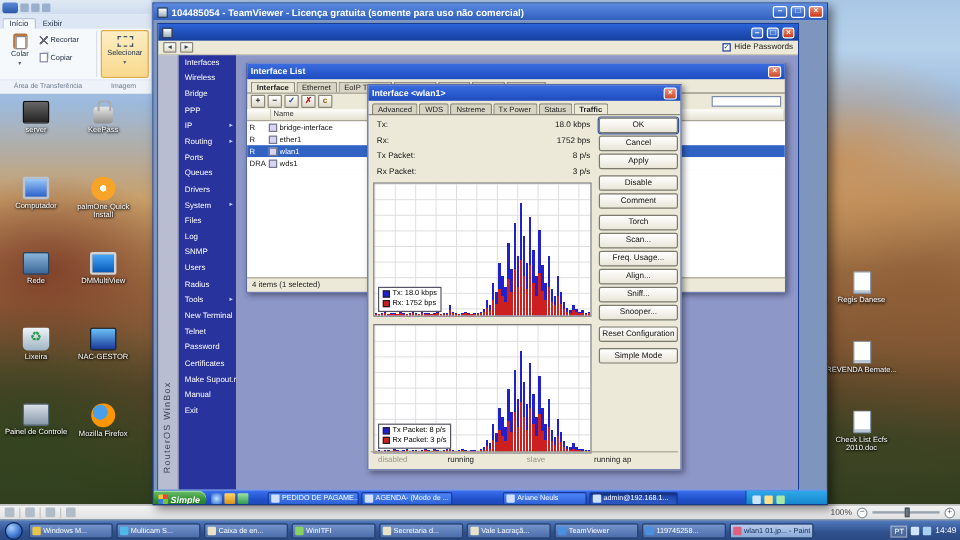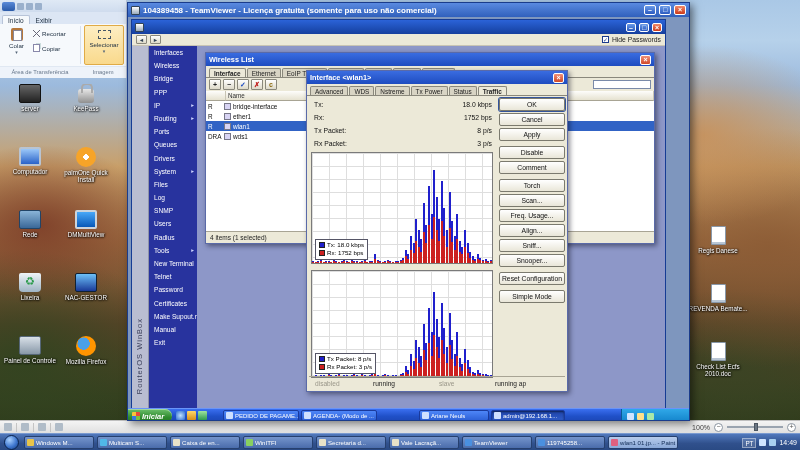--- a/index.html
+++ b/index.html
@@ -255,21 +255,21 @@
     </div>
     <div class="pgroups">
       <div class="pglabel" style="width:80px;">Área de Transferência</div>
       <div class="pglabel" style="width:46px;">Imagem</div>
     </div>
   </div>
 
   <div class="abs tv-window" style="left:127px;top:2px;width:563px;height:419px;z-index:4;">
     <div class="win-title tv-title">
       <div class="appico"></div>
-      <span>104389458 - TeamViewer - Licença gratuita (somente para uso não comercial)</span>
+      <span>104485054 - TeamViewer - Licença gratuita (somente para uso não comercial)</span>
       <div class="sp"></div>
       <div class="ctl">–</div>
       <div class="ctl">□</div>
       <div class="ctl close">×</div>
     </div>
     <div class="tv-content">
 
       <div class="abs wb-window" style="left:3px;top:2px;width:535px;height:390px;">
         <div class="win-title wb-title">
           <div class="appico"></div>
@@ -311,21 +311,21 @@
               <div class="wb-mi">Password</div>
               <div class="wb-mi">Certificates</div>
               <div class="wb-mi">Make Supout.rif</div>
               <div class="wb-mi">Manual</div>
               <div class="wb-mi">Exit</div>
             </div>
           <div class="wb-workspace">
 
             <div class="subwin" style="left:8px;top:6px;width:450px;height:192px;">
               <div class="sub-title">
-                <span>Wireless List</span>
+                <span>Interface List</span>
                 <div class="xbtn">×</div>
               </div>
               <div class="tabrow">
                   <div class="tab active">Interface</div>
                   <div class="tab">Ethernet</div>
                   <div class="tab">EoIP Tunnel</div>
                   <div class="tab">IP Tunnel</div>
                   <div class="tab">VLAN</div>
                   <div class="tab">VRRP</div>
                   <div class="tab">Bonding</div>
@@ -727,21 +727,21 @@
               </div>
             </div>
 
           </div>
         </div>
       </div>
 
       <div class="abs remote-taskbar" style="left:0;top:391px;width:563px;height:14px;">
         <div class="rt-start">
           <div class="rtflag"></div>
-          <span>Iniciar</span>
+          <span>Simple</span>
         </div>
         <div class="rtql">
           <div class="rtqlic" style="background:radial-gradient(circle,#bfe0ff,#2a6ad0);"></div>
           <div class="rtqlic" style="background:linear-gradient(#ffd86a,#d89018);"></div>
           <div class="rtqlic" style="background:linear-gradient(#9fe49f,#2e9a4e);"></div>
         </div>
         <div>
             <div class="rtbtn" style="left: 95px; width: 76px;">
               <div class="rticon"></div>
               <div class="rtlabel">PEDIDO DE PAGAME...</div>

